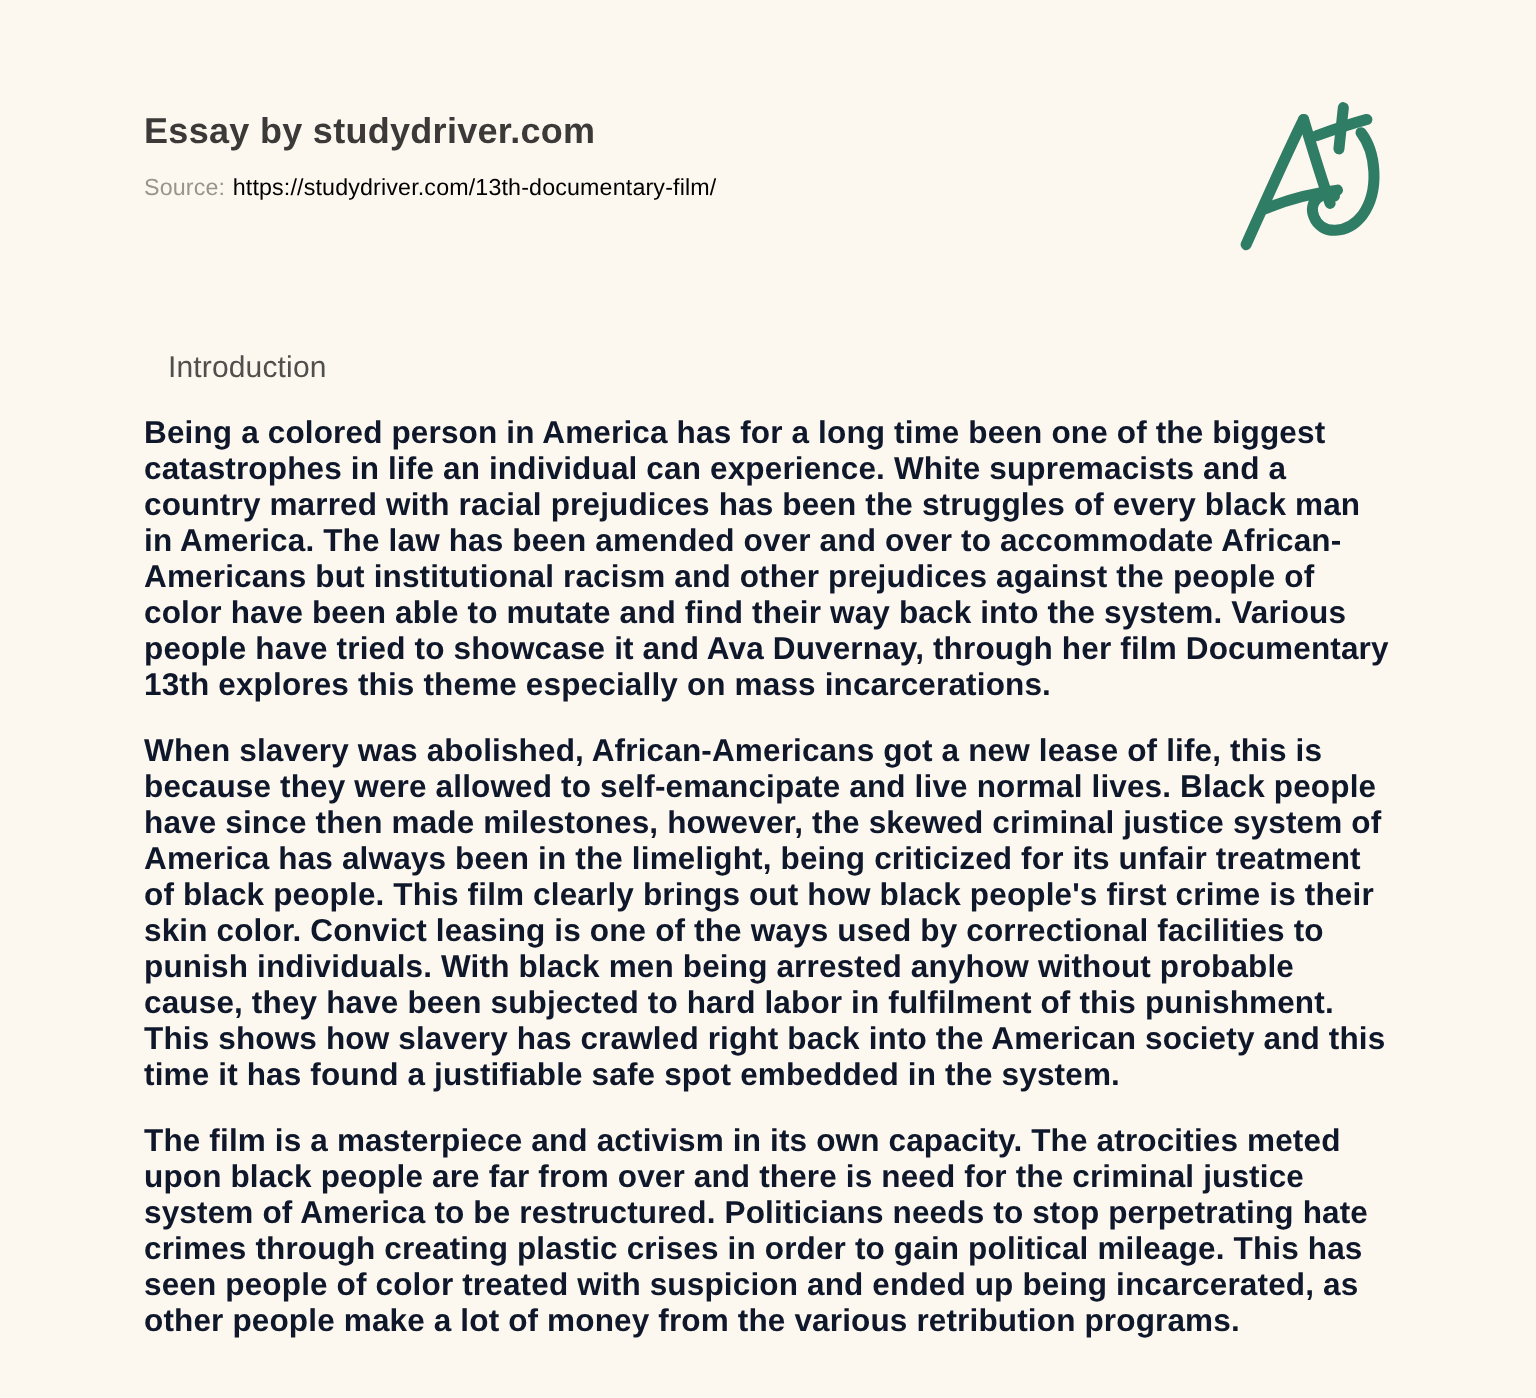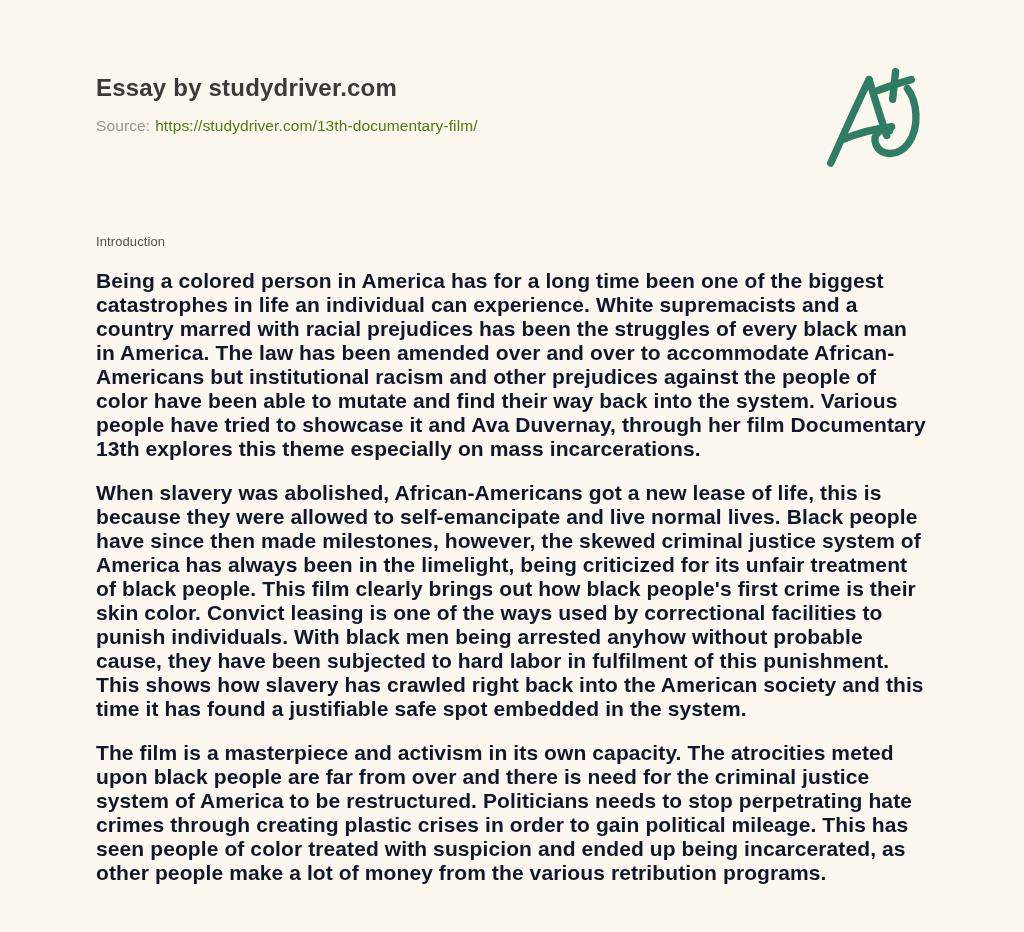--- a/index.html
+++ b/index.html
@@ -36,21 +36,21 @@
     margin-top: 15px;
     font-size: 15.5px;
     letter-spacing: 0.1px;
   }
   .source-label {
     color: #9a948c;
     margin-right: 5px;
     margin-top: 41px;
   }
   .source-link {
-    color: #4d7c0f;
+    color: #000000;
     text-decoration: none;
     cursor: pointer;
   }
   .logo {
     width: 108px;
     height: 110px;
     margin-top: -16px;
     margin-right: 2px;
     flex-shrink: 0;
   }
@@ -59,22 +59,22 @@
     font-size: 32px;
     font-weight: 700;
     color: #23211e;
     letter-spacing: 0.2px;
   }
   .essay-body {
     margin-top: 66px;
     max-width: 836px;
   }
   .section-heading {
-    margin: 16px 0 0 0;
-    font-size: 13px;
+    margin: 16px 0 0 16px;
+    font-size: 20px;
     font-weight: 400;
     color: #514f4c;
     letter-spacing: 0.1px;
   }
   .essay-paragraph {
     margin: 20px 0 16px 0;
     font-size: 21px;
     line-height: 24px;
     color: #0f172a;
     letter-spacing: 0.1px;

